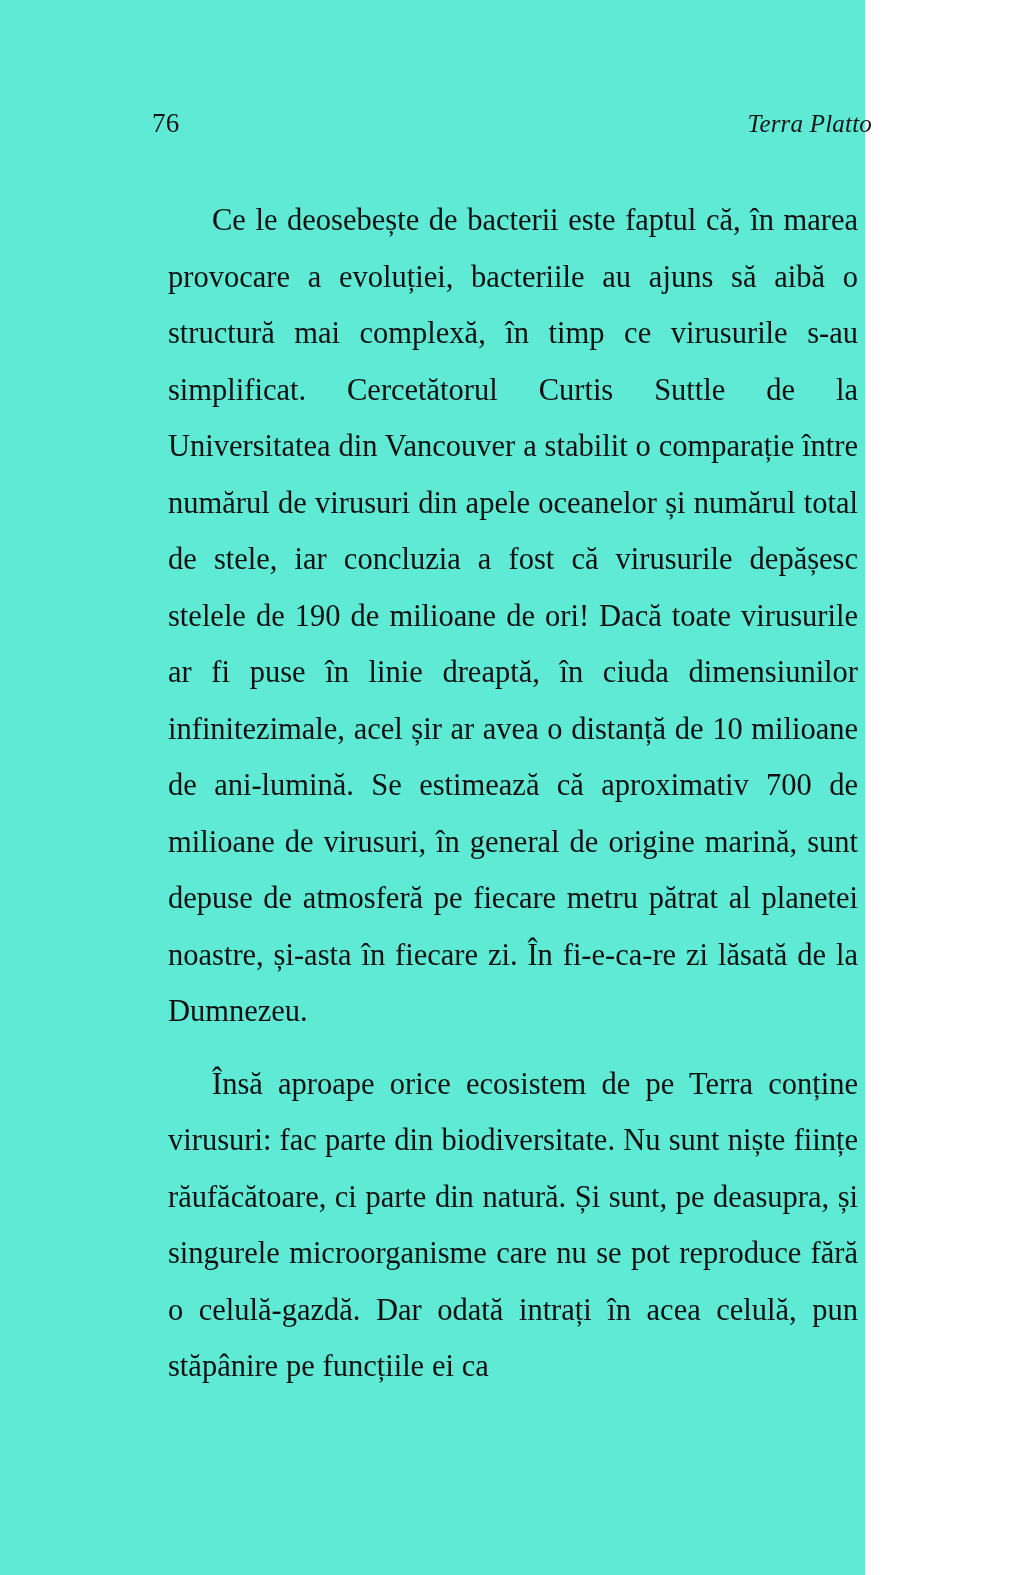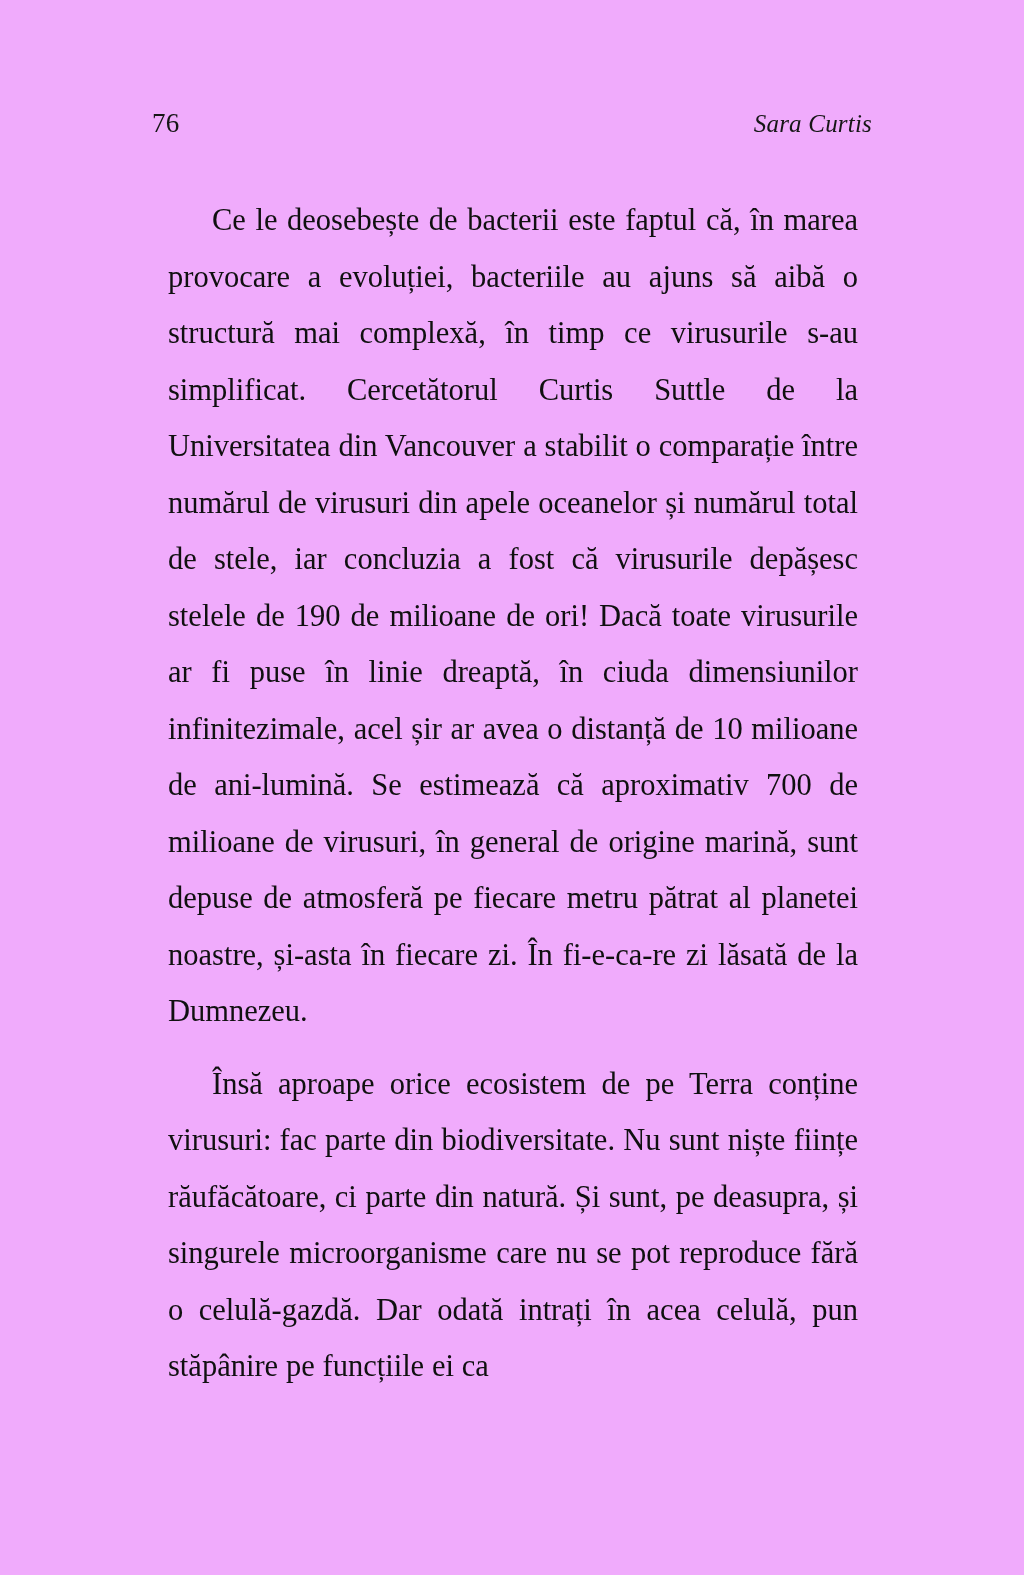--- a/index.html
+++ b/index.html
@@ -12,23 +12,23 @@
     height: 1575px;
     font-family: "Liberation Serif", "DejaVu Serif", serif;
     color: #111111;
     position: relative;
     overflow: hidden;
   }
   .page {
     position: absolute;
     left: 0;
     top: 0;
-    width: 1024px;
+    width: 865px;
     height: 1575px;
-    background: #f0abfc;
+    background: #5eead4;
   }
   .running-head {
     position: absolute;
     left: 152px;
     top: 108px;
     width: 720px;
     height: 36px;
     display: flex;
     align-items: baseline;
     justify-content: space-between;
@@ -67,21 +67,21 @@
     margin-top: 0;
   }
 </style>
 </head>
 <body>
 
 <div class="page">
 
   <div class="running-head">
     <span class="folio">76</span>
-    <span class="author">Sara Curtis</span>
+    <span class="author">Terra Platto</span>
   </div>
 
   <div class="body-text">
     <p class="indent">Ce le deosebește de bacterii este faptul că, în marea provocare a evoluției, bacteriile au ajuns să aibă o structură mai complexă, în timp ce virusu­rile s-au simplificat. Cercetătorul Curtis Suttle de la Universitatea din Vancouver a stabilit o comparație între numărul de virusuri din apele oceanelor și numărul total de stele, iar concluzia a fost că virusurile depășesc stelele de 190 de milioane de ori! Dacă toate virusurile ar fi puse în linie dreaptă, în ciuda dimensiunilor infinite­zimale, acel șir ar avea o distanță de 10 milioane de ani-lumină. Se estimează că aproximativ 700 de milioane de virusuri, în general de origine marină, sunt depuse de atmosferă pe fiecare metru pătrat al planetei noastre, și-asta în fiecare zi. În fi-e-ca-re zi lăsată de la Dumnezeu.</p>
     <p class="indent">Însă aproape orice ecosistem de pe Terra conține virusuri: fac parte din biodiversitate. Nu sunt niște ființe răufăcătoare, ci parte din natură. Și sunt, pe deasupra, și singurele microorganisme care nu se pot reproduce fără o celulă-gazdă. Dar odată intrați în acea celulă, pun stăpânire pe funcțiile ei ca</p>
   </div>
 
 </div>
 
 </body></html>

